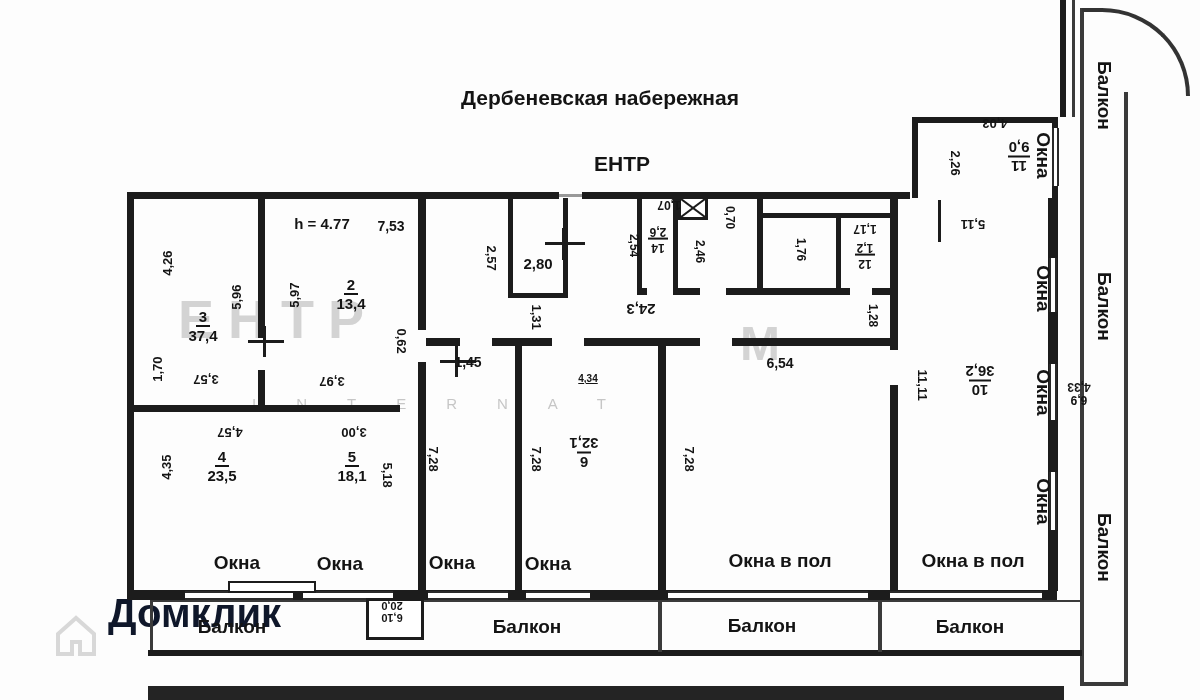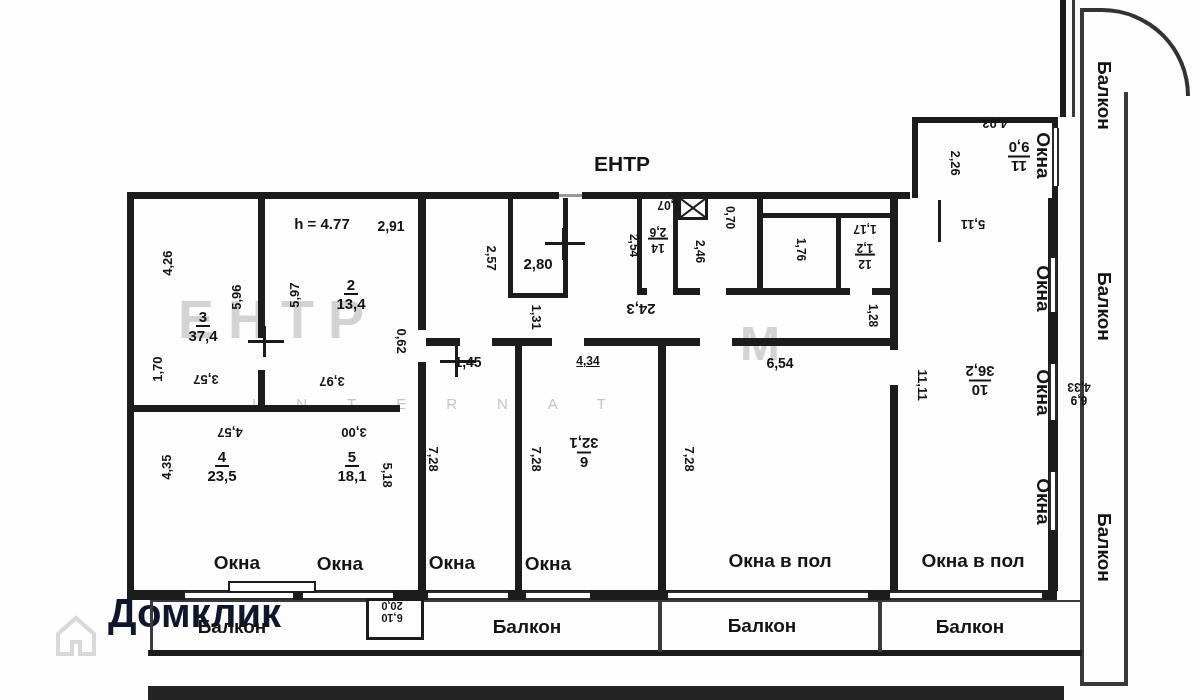--- a/index.html
+++ b/index.html
@@ -118,23 +118,24 @@
   </div>
 
   <div class="tick" style="left:545px;top:242px;width:40px;height:3px"></div>
   <div class="tick" style="left:562px;top:228px;width:3px;height:32px"></div>
   <div class="tick" style="left:248px;top:340px;width:36px;height:3px"></div>
   <div class="tick" style="left:263px;top:326px;width:3px;height:31px"></div>
   <div class="tick" style="left:440px;top:360px;width:36px;height:3px"></div>
   <div class="tick" style="left:455px;top:346px;width:3px;height:31px"></div>
   <div class="tick" style="left:938px;top:200px;width:3px;height:42px"></div>
 
+  <div class="t big" style="left:405px;top:86px;width:390px;">Дербеневская набережная</div>
   <div class="t big" style="left:567px;top:152px;width:110px;">ЕНТР</div>
   <div class="t" style="left:282px;top:216px;width:80px;font-size:15px;">h = 4.77</div>
-  <div class="t" style="left:366px;top:219px;width:50px;font-size:14px;">2,91</div>
+  <div class="t" style="left:366px;top:219px;width:50px;font-size:14px;">7,53</div>
 
   <div class="rl" style="left:182px;top:308px;width:42px;"><span class="n">3</span><span class="a">37,4</span></div>
   <div class="rl" style="left:330px;top:276px;width:42px;"><span class="n">2</span><span class="a">13,4</span></div>
   <div class="rl" style="left:198px;top:448px;width:48px;"><span class="n">4</span><span class="a">23,5</span></div>
   <div class="rl" style="left:328px;top:448px;width:48px;"><span class="n">5</span><span class="a">18,1</span></div>
   <div class="rl r180" style="left:556px;top:434px;width:56px;"><span class="n">6</span><span class="a">32,1</span></div>
   <div class="rl r180" style="left:952px;top:362px;width:56px;"><span class="n">10</span><span class="a">36,2</span></div>
   <div class="rl r180" style="left:996px;top:138px;width:46px;"><span class="n">11</span><span class="a">9,0</span></div>
   <div class="rl r180 sm" style="left:845px;top:240px;width:40px;"><span class="n">12</span><span class="a">1,2</span></div>
   <div class="rl r180 sm" style="left:640px;top:224px;width:36px;"><span class="n">14</span><span class="a">2,6</span></div>
@@ -148,21 +149,21 @@
   <div class="t r180" style="left:184px;top:372px;width:44px;">3,57</div>
   <div class="t r180" style="left:304px;top:374px;width:56px;">3,97</div>
   <div class="t v" style="left:376px;top:334px;">0,62</div>
   <div class="t r180" style="left:204px;top:425px;width:52px;">4,57</div>
   <div class="t vcc" style="left:142px;top:460px;">4,35</div>
   <div class="t r180" style="left:328px;top:425px;width:52px;">3,00</div>
   <div class="t v" style="left:362px;top:468px;">5,18</div>
   <div class="t v" style="left:466px;top:251px;">2,57</div>
   <div class="t v" style="left:511px;top:310px;">1,31</div>
   <div class="t" style="left:438px;top:355px;width:60px;font-size:14px;">1,45</div>
-  <div class="t" style="left:560px;top:355px;width:56px;font-size:12px;text-decoration:underline;">4,34</div>
+  <div class="t" style="left:560px;top:373px;width:56px;font-size:10px;text-decoration:underline;">4,34</div>
   <div class="t" style="left:750px;top:356px;width:60px;font-size:14px;">6,54</div>
   <div class="t v" style="left:408px;top:452px;">7,28</div>
   <div class="t v" style="left:511px;top:452px;">7,28</div>
   <div class="t v" style="left:664px;top:452px;">7,28</div>
   <div class="t r180 sm" style="left:647px;top:198px;width:44px;">1,07</div>
   <div class="t v sm" style="left:608px;top:239px;">2,54</div>
   <div class="t v sm" style="left:704px;top:211px;">0,70</div>
   <div class="t v sm" style="left:674px;top:245px;">2,46</div>
   <div class="t v sm" style="left:775px;top:243px;">1,76</div>
   <div class="t r180 sm" style="left:843px;top:222px;width:44px;">1,17</div>

